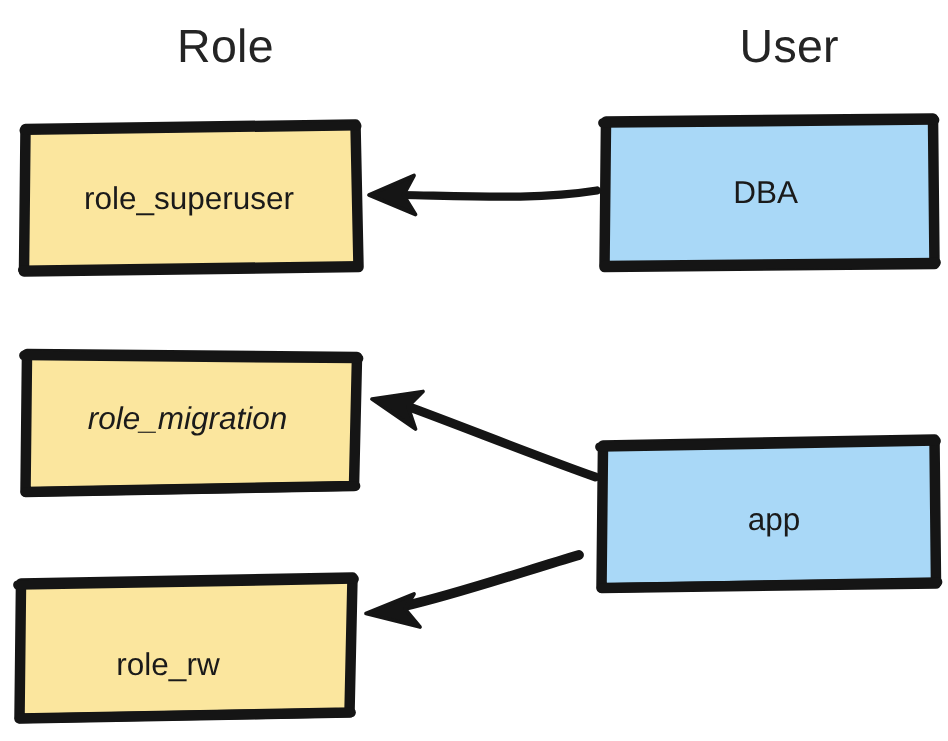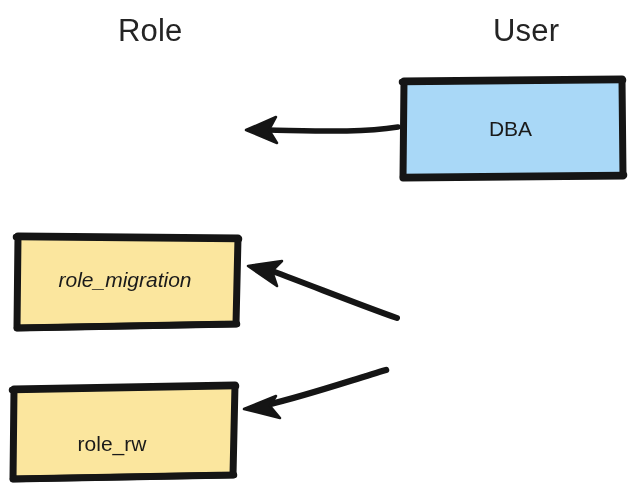--- a/index.html
+++ b/index.html
@@ -92,20 +92,28 @@
       <path d="M 397 318 C 360 305, 310 285, 272 271" stroke="#151515" stroke-width="6" fill="none" stroke-linecap="round"></path>
       <path d="M 248 266 L 282 261 L 272 271 L 277 286 Z" fill="#151515" stroke="#151515" stroke-width="2.5" stroke-linejoin="round"></path>
     </g>
 
     <g>
       <path d="M 386 370 C 352 380, 305 396, 270 404" stroke="#151515" stroke-width="6.5" fill="none" stroke-linecap="round"></path>
       <path d="M 244 409 L 276 396 L 270 406 L 280 418 Z" fill="#151515" stroke="#151515" stroke-width="2.5" stroke-linejoin="round"></path>
     </g>
   </svg>
 
+  <div class="node" id="node-role-superuser">
+    <svg class="sketch" viewBox="0 0 228 104" preserveAspectRatio="none">
+      <path d="M 4 6 L 224 3 L 226 98 L 3 101 Z" fill="#FBE69E" stroke="#151515" stroke-width="7" stroke-linejoin="round"></path>
+      <path d="M 3 7 L 225 4" stroke="#151515" stroke-width="6" fill="none" stroke-linecap="round"></path>
+      <path d="M 2 100 L 226 97" stroke="#151515" stroke-width="6" fill="none" stroke-linecap="round"></path>
+    </svg>
+    <span class="node-label">role_superuser</span>
+  </div>
 
   <div class="node" id="node-role-migration">
     <svg class="sketch" viewBox="0 0 228 100" preserveAspectRatio="none">
       <path d="M 5 4 L 225 6 L 223 92 L 4 96 Z" fill="#FBE69E" stroke="#151515" stroke-width="7" stroke-linejoin="round"></path>
       <path d="M 3 5 L 226 7" stroke="#151515" stroke-width="6.5" fill="none" stroke-linecap="round"></path>
       <path d="M 4 96 L 224 92" stroke="#151515" stroke-width="6.5" fill="none" stroke-linecap="round"></path>
     </svg>
     <span class="node-label">role_migration</span>
   </div>
 
@@ -120,14 +128,22 @@
 
   <div class="node" id="node-dba">
     <svg class="sketch" viewBox="0 0 225 105" preserveAspectRatio="none">
       <path d="M 5 5 L 223 3 L 224 100 L 4 102 Z" fill="#A9D8F7" stroke="#151515" stroke-width="7" stroke-linejoin="round"></path>
       <path d="M 3 6 L 224 4" stroke="#151515" stroke-width="6.5" fill="none" stroke-linecap="round"></path>
       <path d="M 4 101 L 225 99" stroke="#151515" stroke-width="6.5" fill="none" stroke-linecap="round"></path>
     </svg>
     <span class="node-label">DBA</span>
   </div>
 
+  <div class="node" id="node-app">
+    <svg class="sketch" viewBox="0 0 228 107" preserveAspectRatio="none">
+      <path d="M 5 8 L 226 4 L 227 100 L 4 103 Z" fill="#A9D8F7" stroke="#151515" stroke-width="7" stroke-linejoin="round"></path>
+      <path d="M 3 9 L 227 5" stroke="#151515" stroke-width="6.5" fill="none" stroke-linecap="round"></path>
+      <path d="M 4 103 L 228 99" stroke="#151515" stroke-width="6.5" fill="none" stroke-linecap="round"></path>
+    </svg>
+    <span class="node-label">app</span>
+  </div>
 
 </div>
 
 </body></html>

